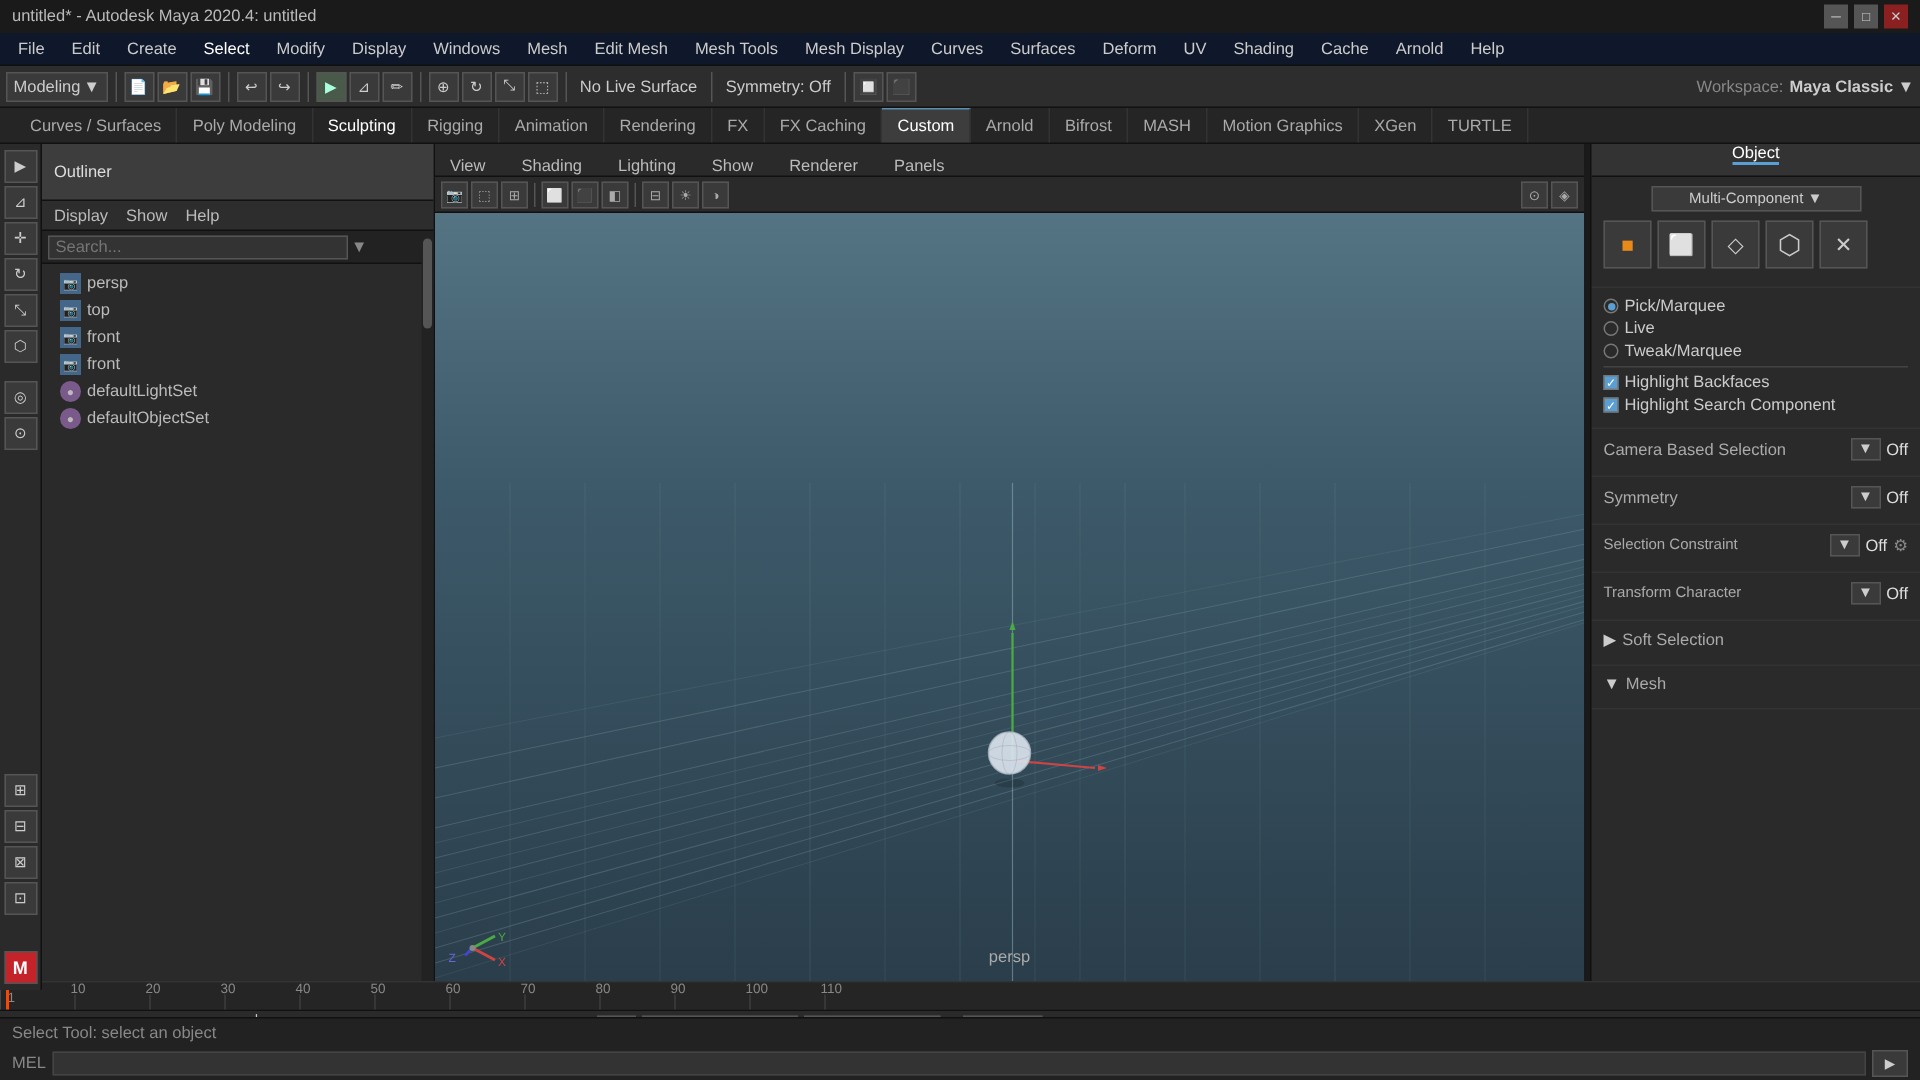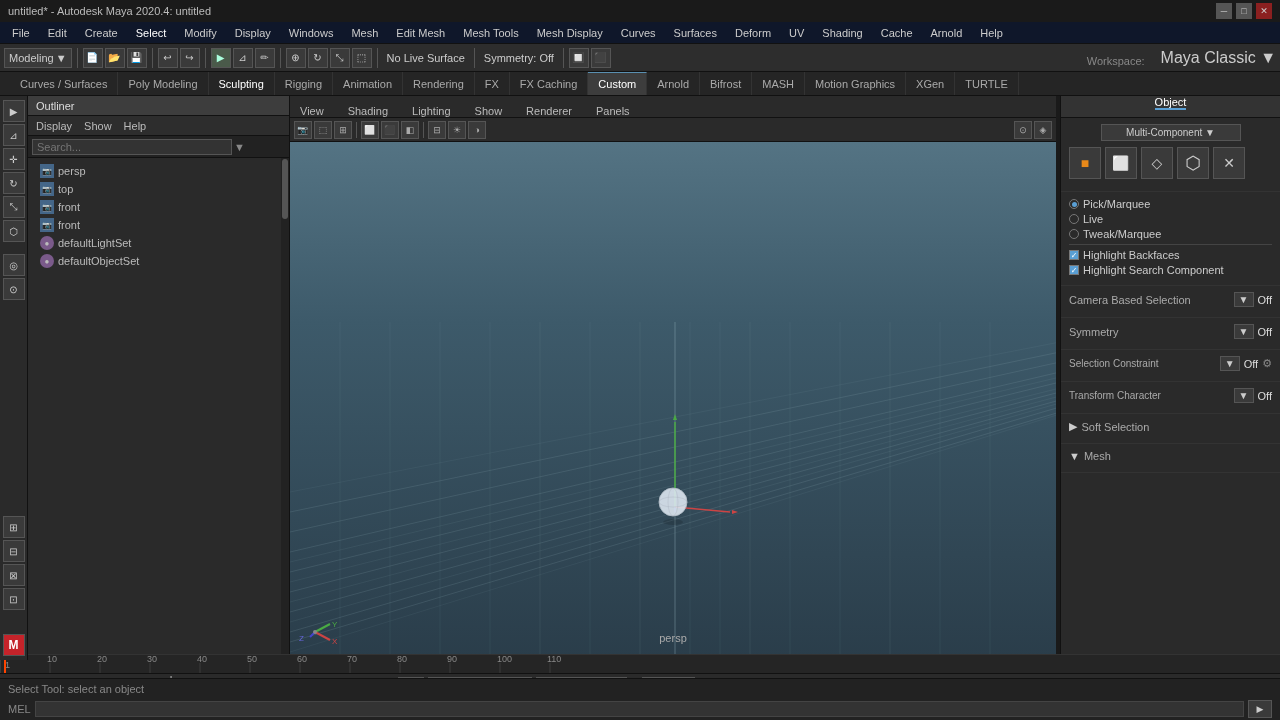--- a/index.html
+++ b/index.html
@@ -137,21 +137,21 @@
     #outliner {
       position: absolute;
       top: 96px;
       left: 28px;
       width: 262px;
       bottom: 60px;
       background: #2a2a2a;
       border-right: 1px solid #111;
     }
     #outliner-title {
-      height: 20px;
+      height: 38px;
       background: #3d3d3d;
       display: flex; align-items: center;
       padding: 0 8px;
       font-size: 11px; color: #ddd;
       border-bottom: 1px solid #111;
     }
     #outliner-menu {
       height: 20px;
       background: #2d2d2d;
       display: flex; align-items: center;
@@ -514,23 +514,23 @@
   <div class="toolbar-sep"></div>
 
   <span class="sym-label">No Live Surface</span>
   <div class="toolbar-sep"></div>
   <span class="sym-label">Symmetry: Off</span>
   <div class="toolbar-sep"></div>
 
   <button class="tb-btn">🔲</button>
   <button class="tb-btn">⬛</button>
 
-  <div style="margin-left:auto; display:flex; align-items:flex-end; gap:16px;">
+  <div style="margin-left:auto; display:flex; align-items:center; gap:4px;">
     <span style="color:#888;font-size:11px;">Workspace:</span>
-    <span style="color:#ccc;font-size:16px; cursor:pointer;">Maya Classic ▼</span>
+    <span style="color:#ccc;font-size:11px; cursor:pointer;font-weight:bold;">Maya Classic ▼</span>
   </div>
 </div>
 
 <div id="tab-bar">
   <div class="tab-item">Curves / Surfaces</div>
   <div class="tab-item">Poly Modeling</div>
   <div class="tab-item" style="color:#fff;">Sculpting</div>
   <div class="tab-item">Rigging</div>
   <div class="tab-item">Animation</div>
   <div class="tab-item">Rendering</div>

